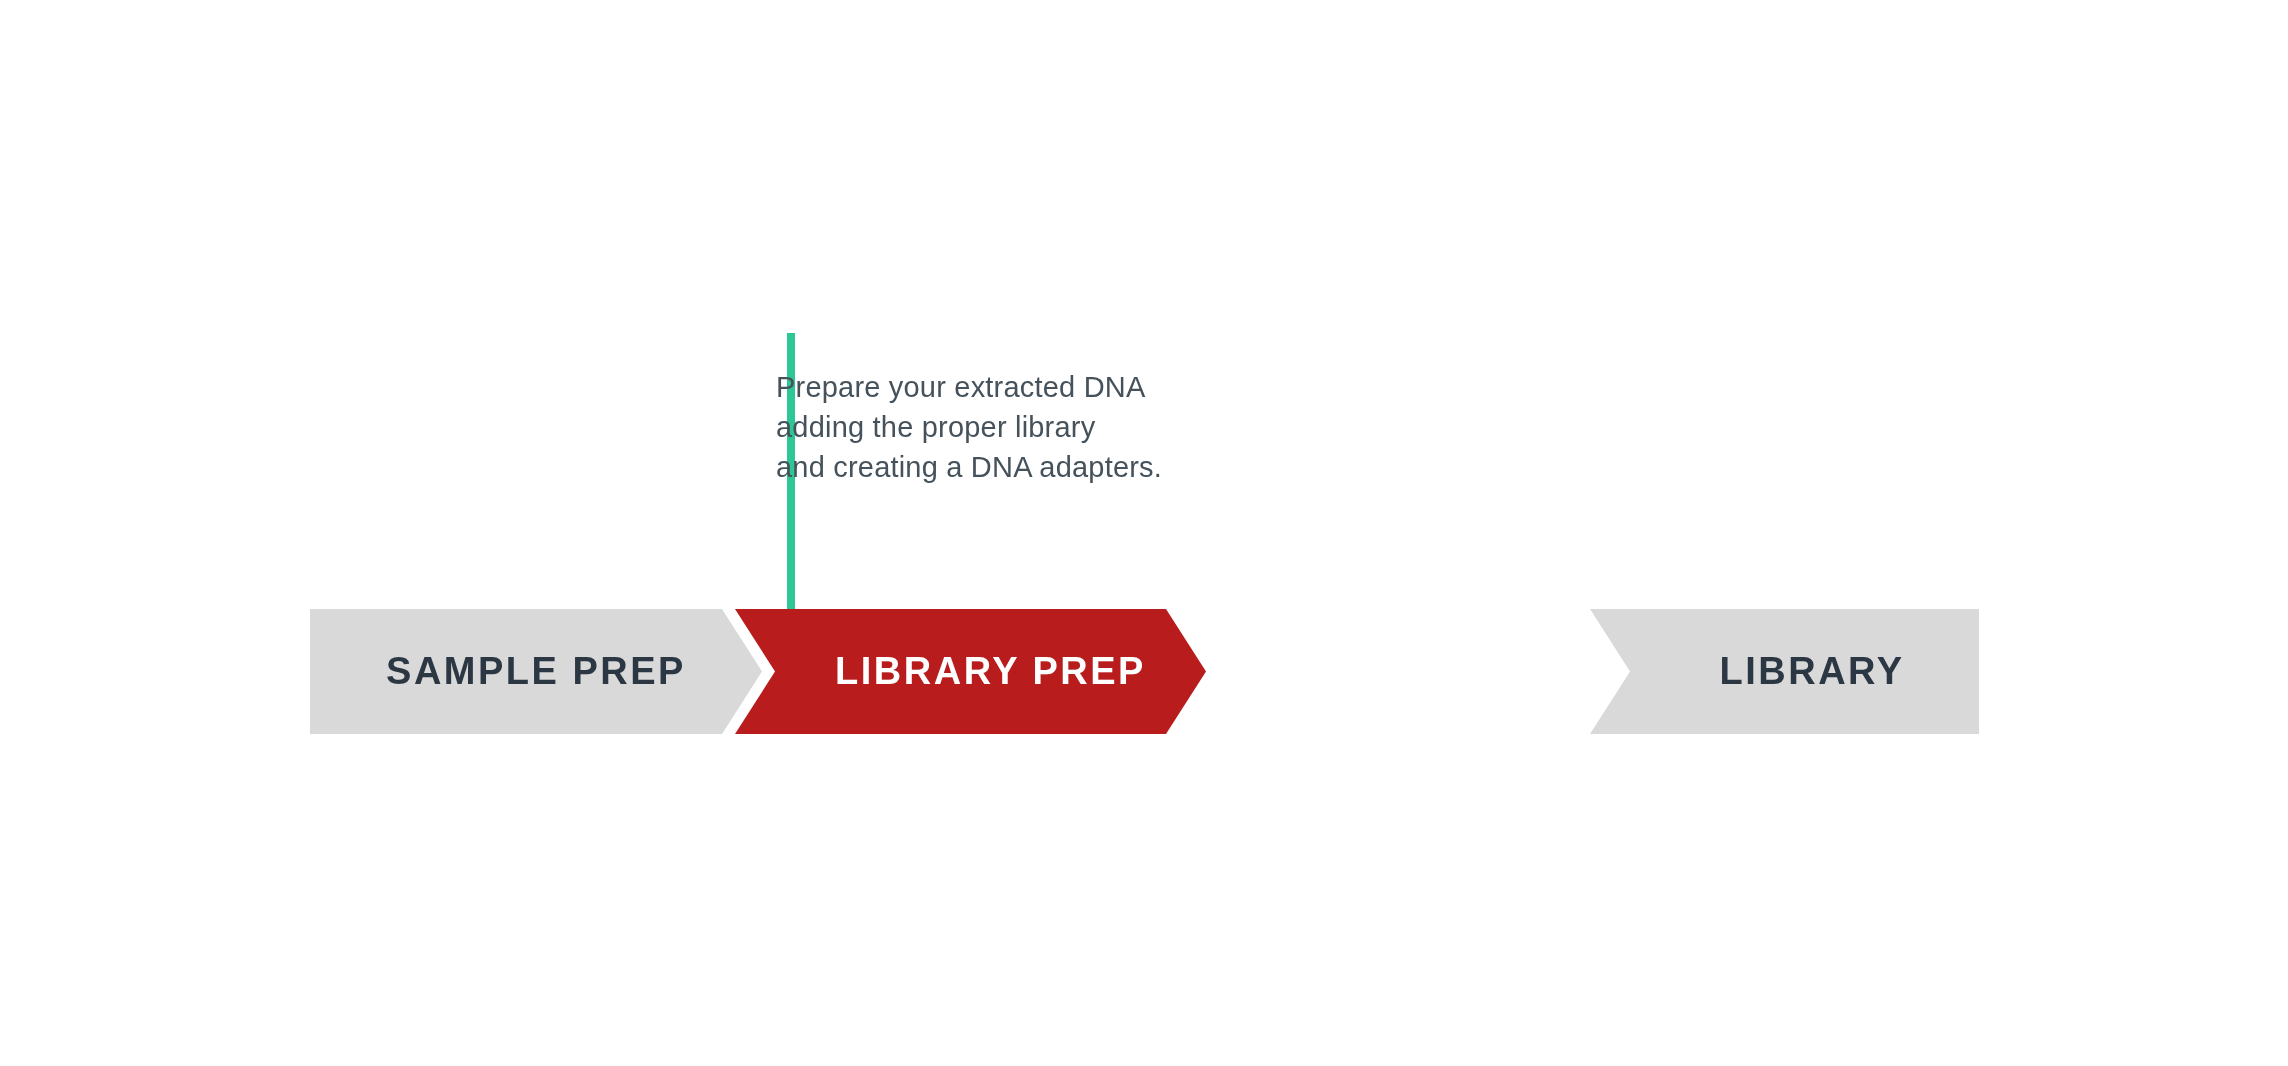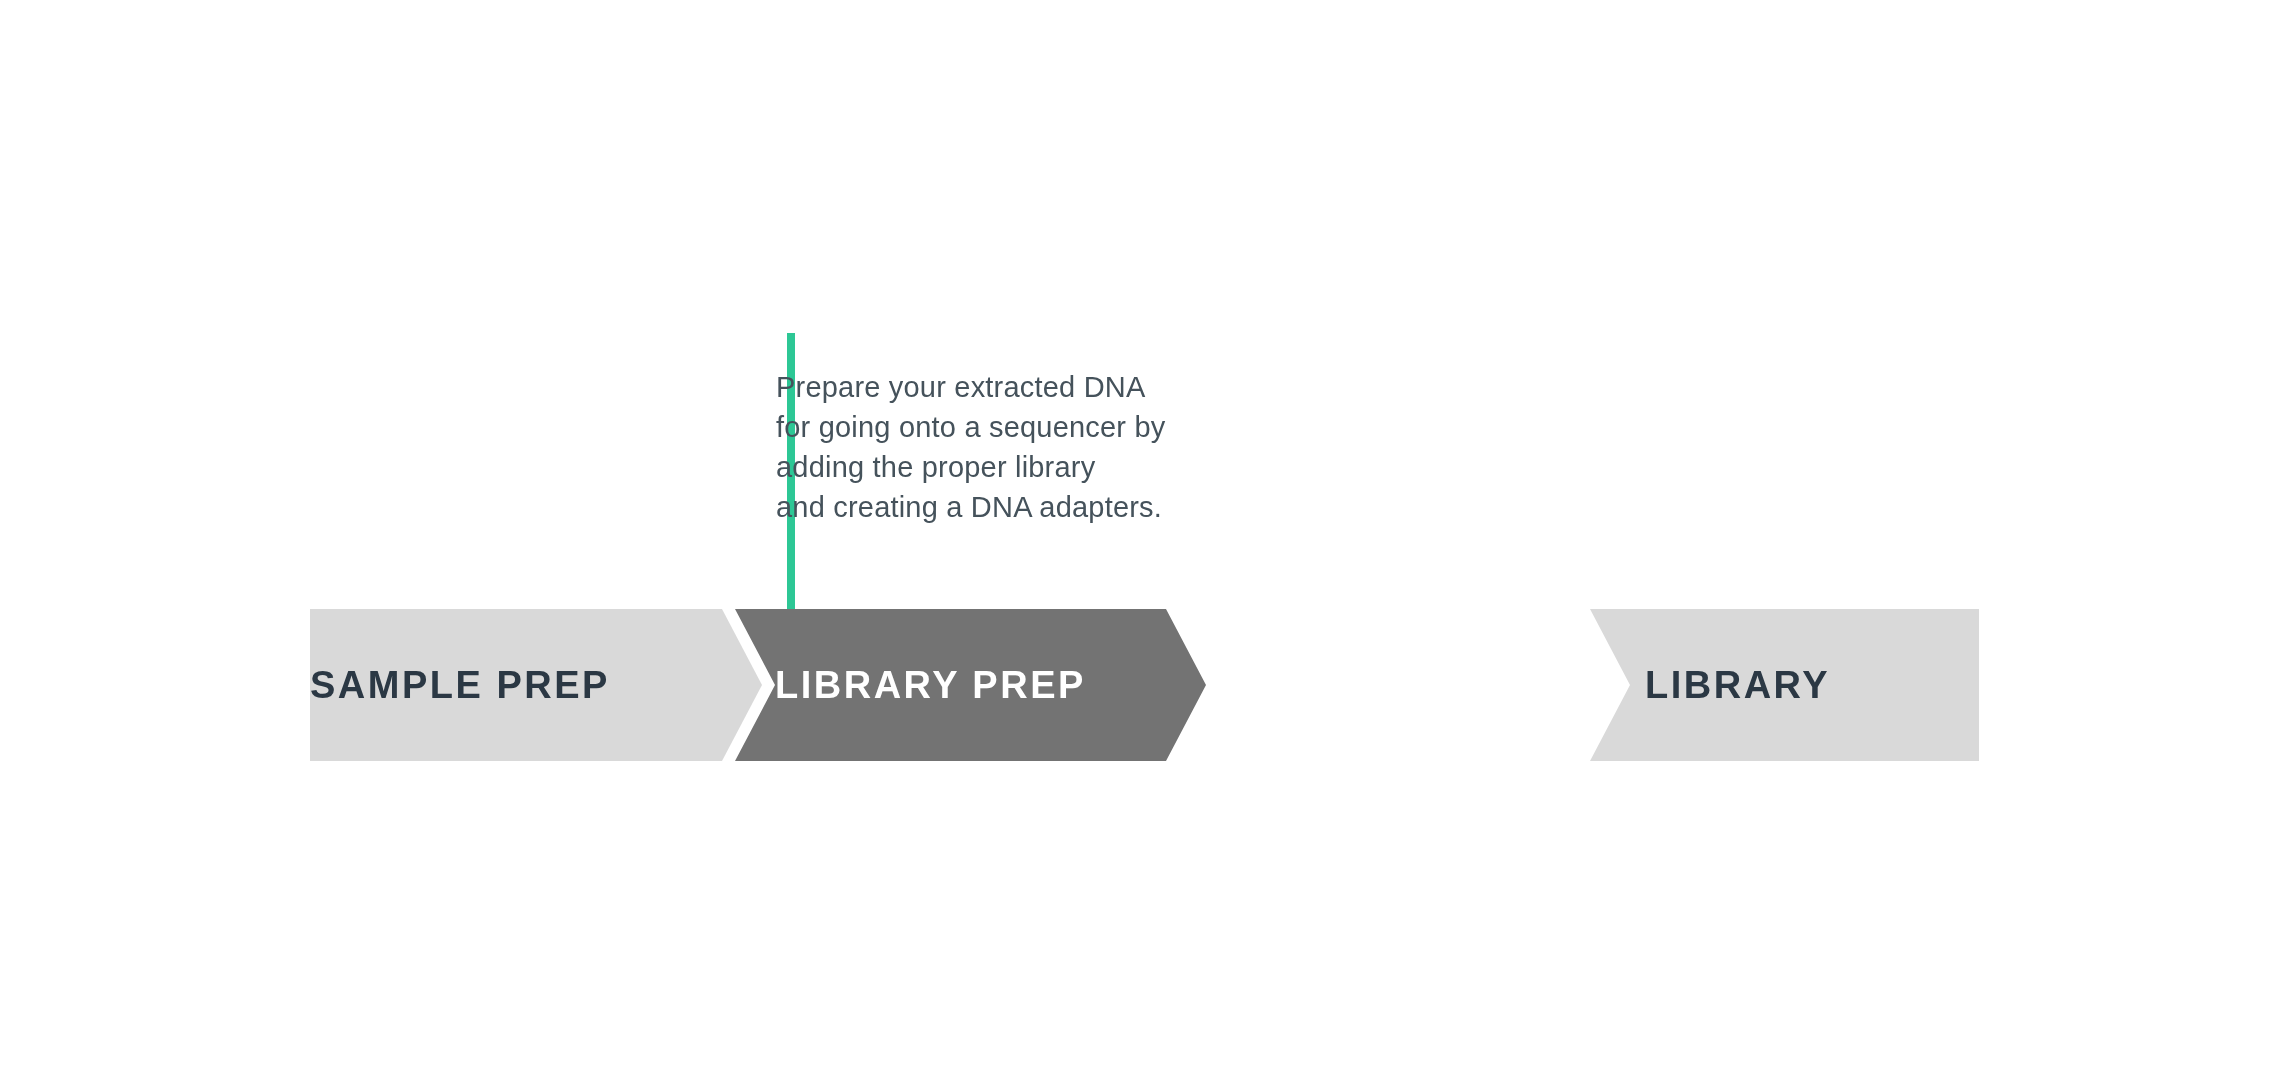--- a/index.html
+++ b/index.html
@@ -43,23 +43,24 @@
   .process-bar {
     position: absolute;
     left: 310px;
     top: 609px;
     width: 1669px;
     height: 125px;
   }
   .step {
     position: absolute;
     top: 0;
-    height: 152px;
+    height: 125px;
     display: flex;
     align-items: center;
+    justify-content: center;
     box-sizing: border-box;
     font-weight: bold;
     font-size: 38px;
     letter-spacing: 2.5px;
     color: #2b3844;
     background: #d9d9d9;
     cursor: pointer;
     user-select: none;
   }
   .step-1 {
@@ -79,34 +80,33 @@
     padding-left: 40px;
     clip-path: polygon(0 0, calc(100% - 40px) 0, 100% 50%, calc(100% - 40px) 100%, 0 100%, 40px 50%);
   }
   .step-4 {
     left: 1280px;
     width: 389px;
     padding-left: 55px;
     clip-path: polygon(0 0, 100% 0, 100% 100%, 0 100%, 40px 50%);
   }
   .step.active {
-    background: #737373;
+    background: #b91c1c;
     color: #ffffff;
   }
 </style>
 </head>
 <body>
 
 <div class="canvas">
 
   <div class="callout-line"></div>
 
   <div class="callout-text">
     <span class="cline">Prepare your extracted DNA</span>
-    <span class="cline">for going onto a sequencer by</span>
     <span class="cline">adding the proper library</span>
     <span class="cline">and creating a DNA adapters.</span>
   </div>
 
   <div class="process-bar">
 
     <div class="step step-1">
       <span>SAMPLE PREP</span>
     </div>
 

